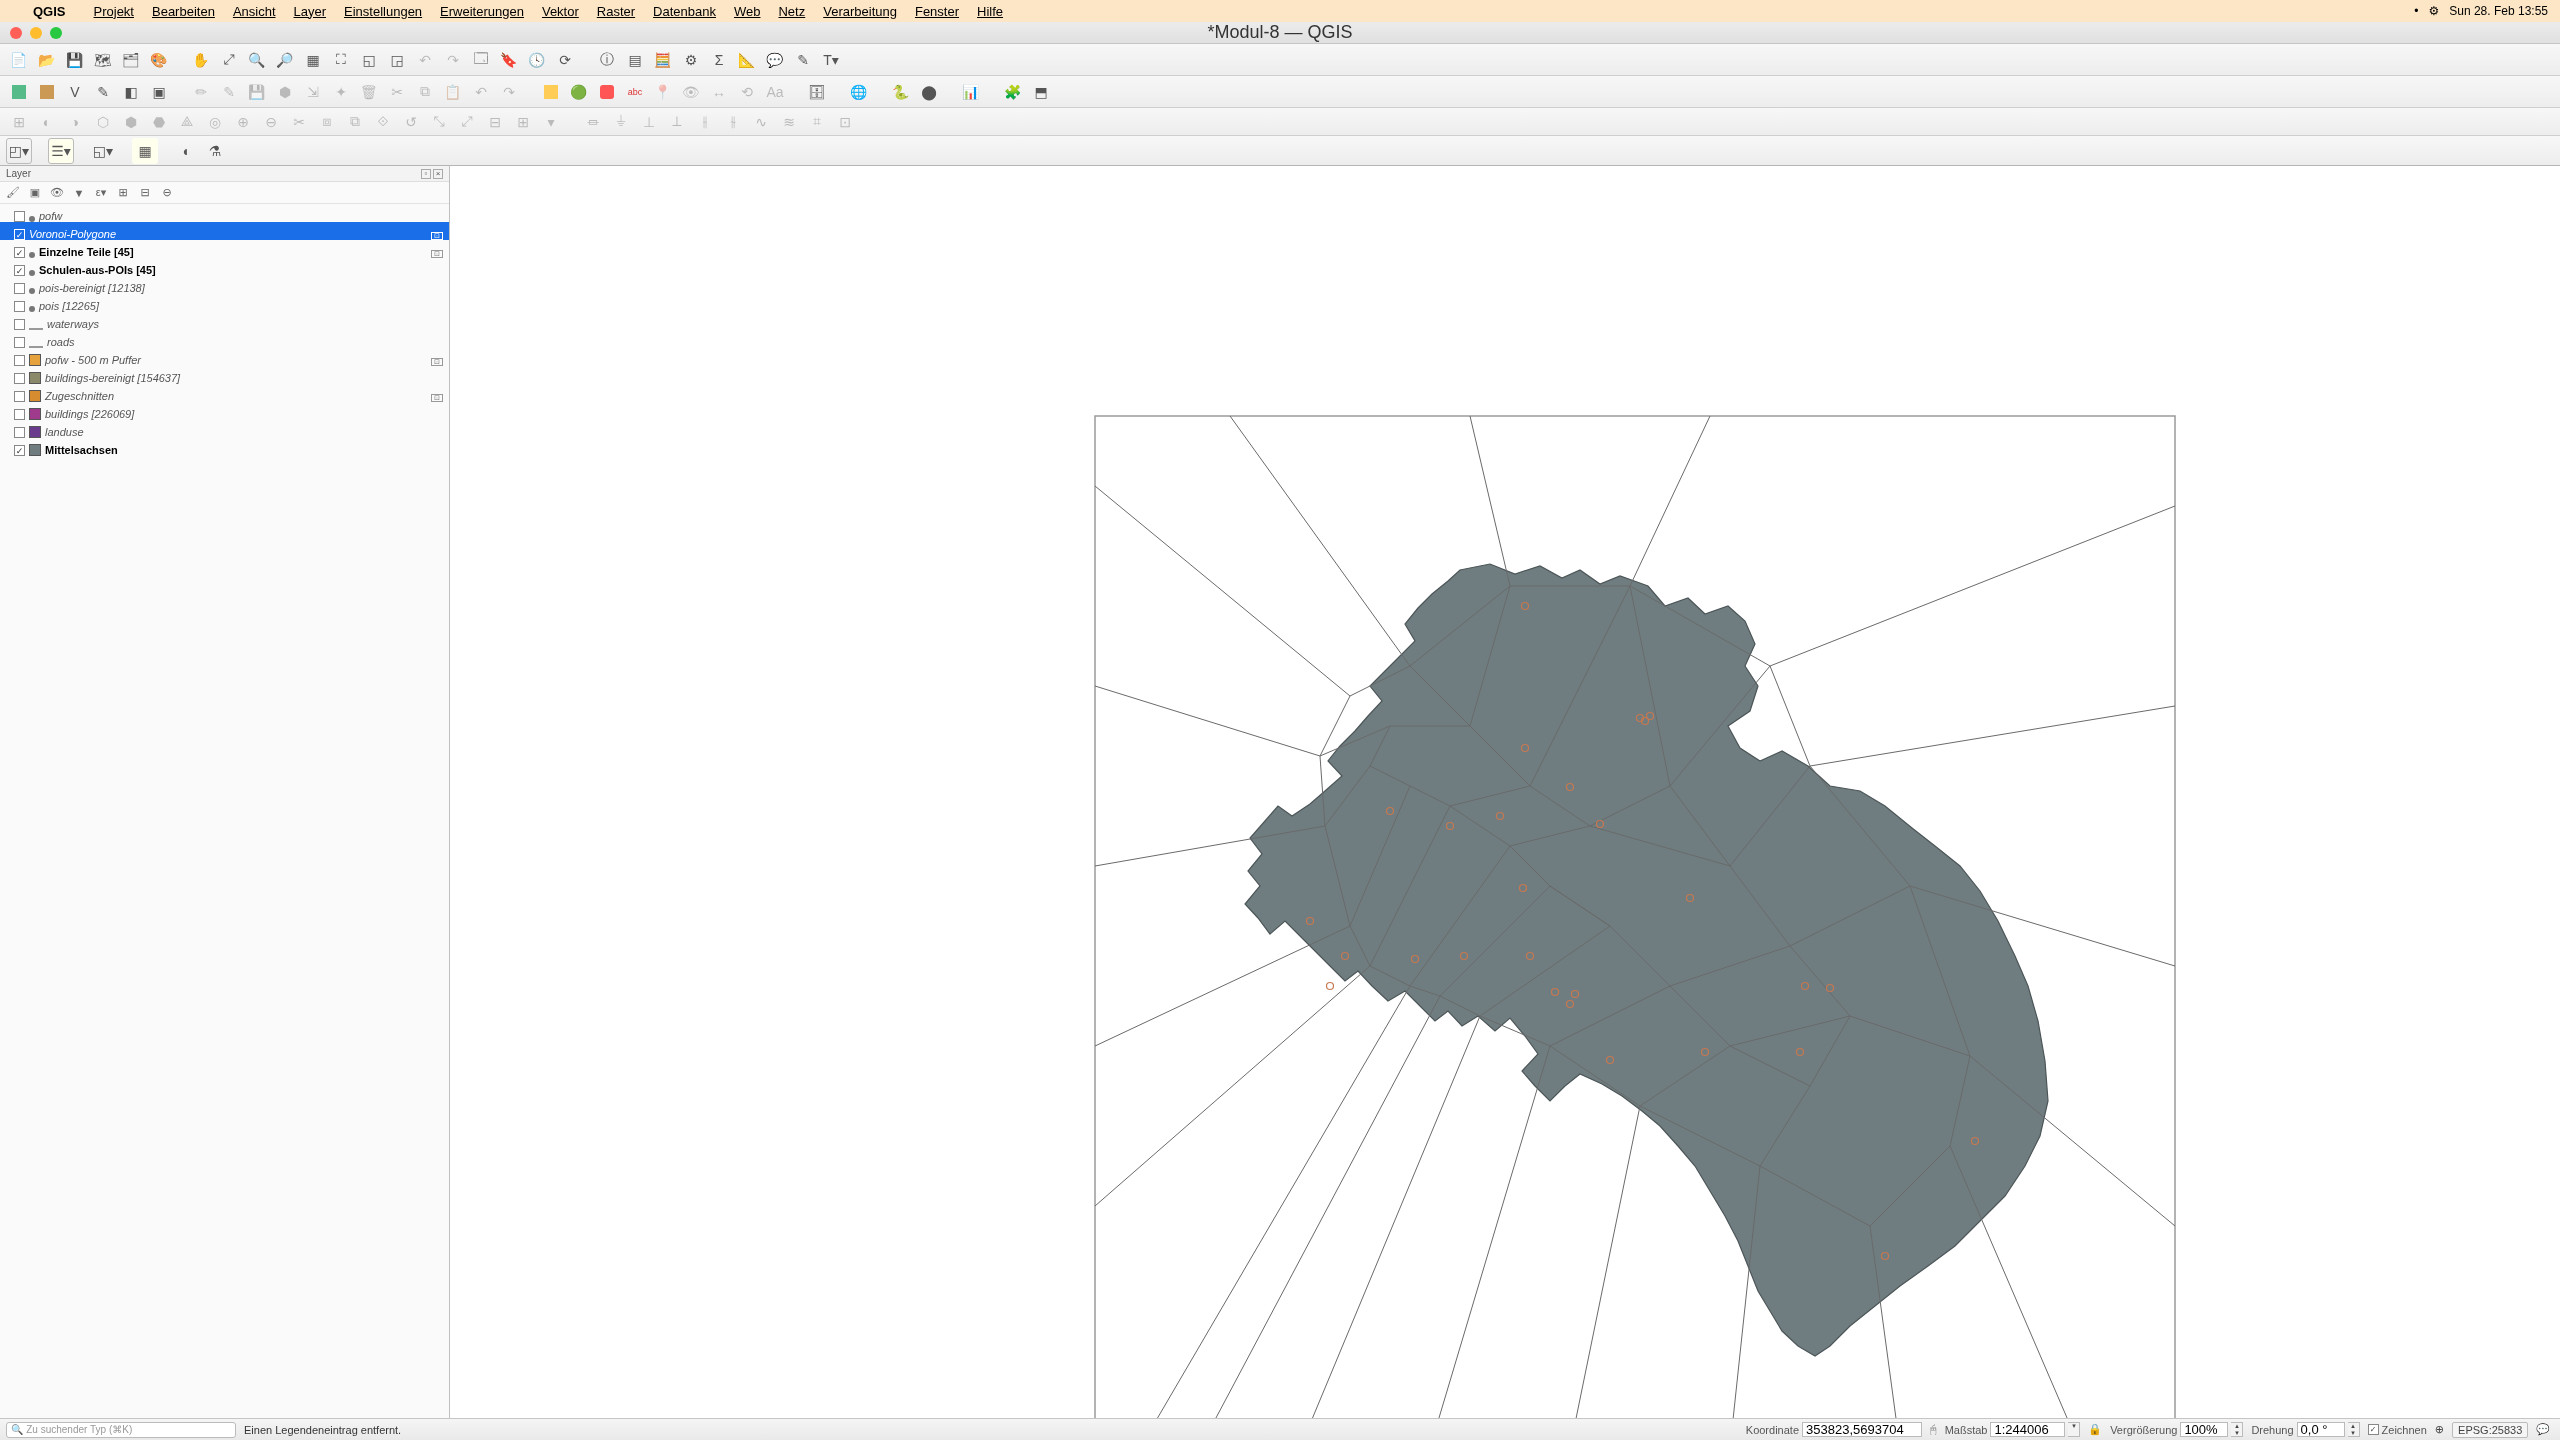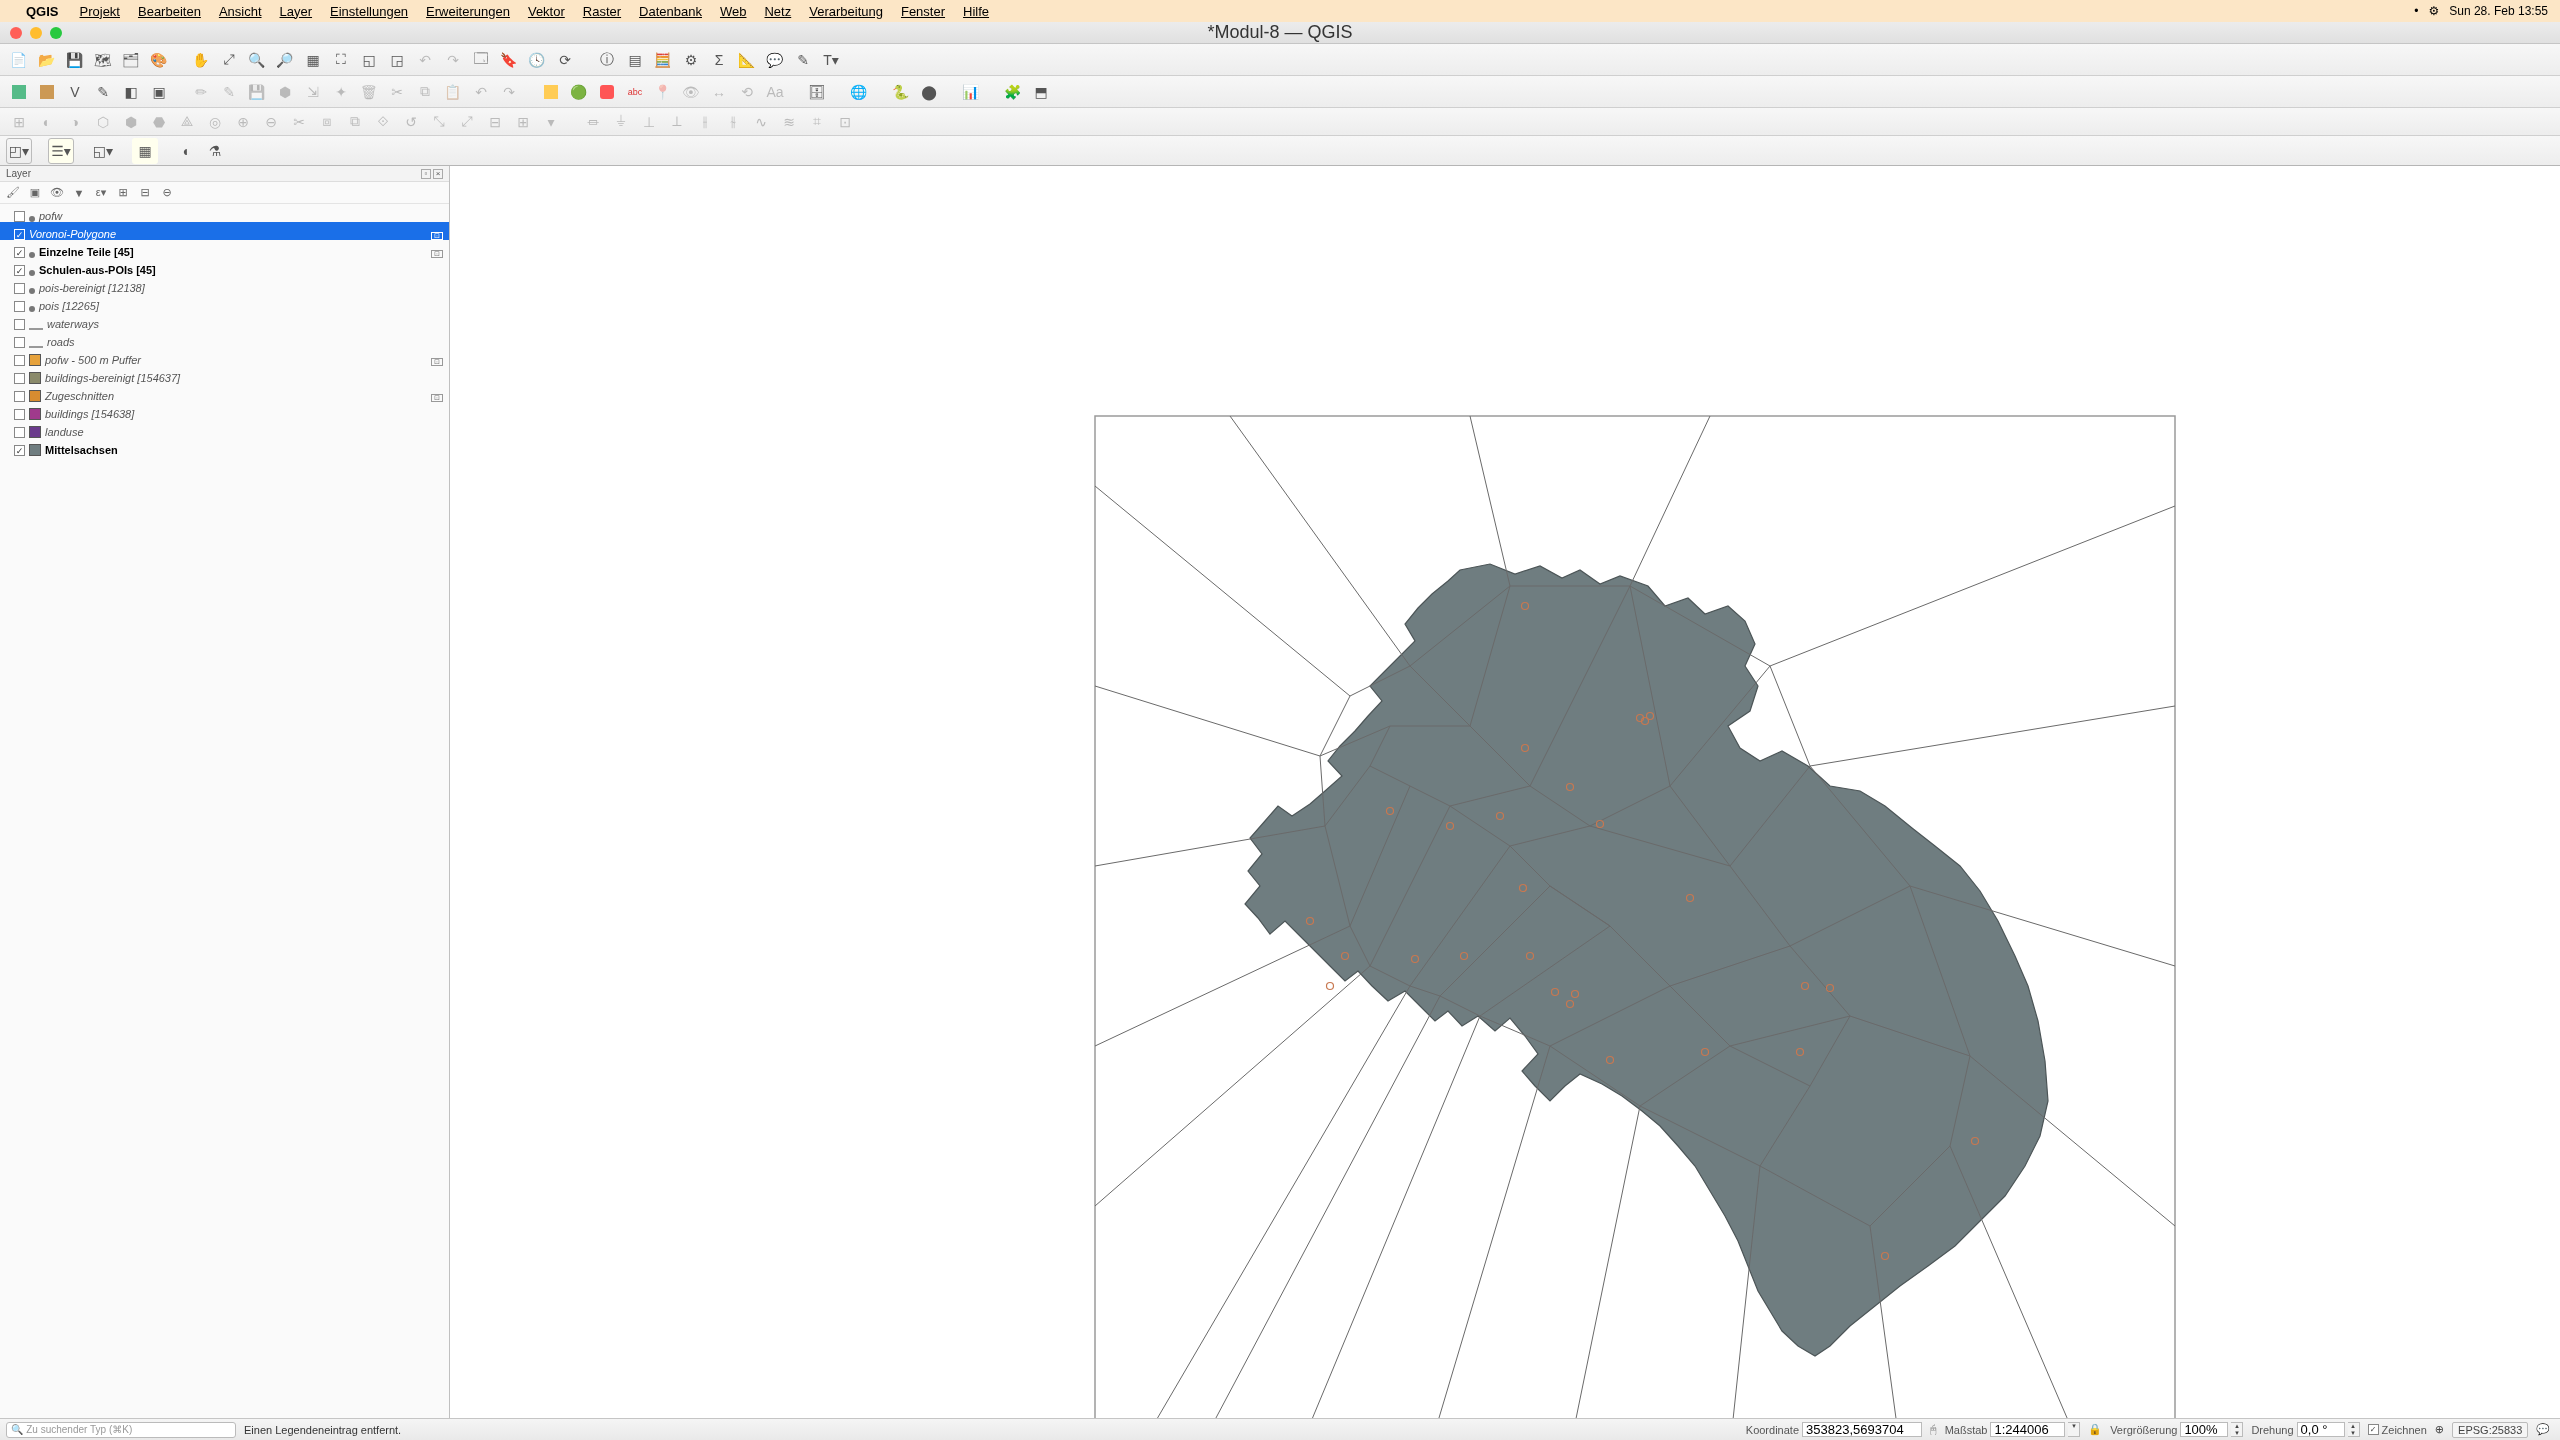--- a/index.html
+++ b/index.html
@@ -3,21 +3,21 @@
 <meta charset="utf-8">
 <style>
 * { box-sizing: border-box; margin: 0; padding: 0; font-family: -apple-system, "Helvetica Neue", Arial, sans-serif; }
 html, body { width: 2560px; height: 1440px; overflow: hidden; background: #f0f0f0; }
 
 
 .mac-menubar {
   height: 22px; background: #fce6c6; display: flex; align-items: center;
   font-size: 13px; padding: 0 12px; justify-content: space-between;
 }
-.mac-menubar .left { display: flex; align-items: center; gap: 0; }
+.mac-menubar .left { display: flex; align-items: center; gap: 7px; }
 .mac-menubar .apple { font-size: 14px; margin-right: 14px; }
 .mac-menubar .app-name { font-weight: 700; margin-right: 12px; }
 .mac-menubar .menu-item { padding: 0 9px; cursor: default; text-decoration: underline; }
 .mac-menubar .right { display: flex; align-items: center; gap: 10px; font-size: 12px; }
 
 
 .title-bar {
   height: 22px; background: linear-gradient(#ececec, #e0e0e0);
   border-bottom: 1px solid #c5c5c5; display: flex; align-items: center; position: relative;
 }
@@ -313,21 +313,21 @@
         </div>
         <div class="layer-row">
           <span class="cb"></span>
           <span class="swatch" style="background: rgb(216, 140, 48);"></span>
           <span class="name italic">Zugeschnitten</span>
           <span class="ind">⊡</span>
         </div>
         <div class="layer-row">
           <span class="cb"></span>
           <span class="swatch" style="background: rgb(160, 58, 140);"></span>
-          <span class="name italic">buildings [154638]</span>
+          <span class="name italic">buildings [226069]</span>
         </div>
         <div class="layer-row">
           <span class="cb"></span>
           <span class="swatch" style="background: rgb(106, 58, 140);"></span>
           <span class="name italic">landuse</span>
         </div>
         <div class="layer-row">
           <span class="cb">✓</span>
           <span class="swatch" style="background: rgb(111, 125, 128);"></span>
           <span class="name bold">Mittelsachsen</span>

